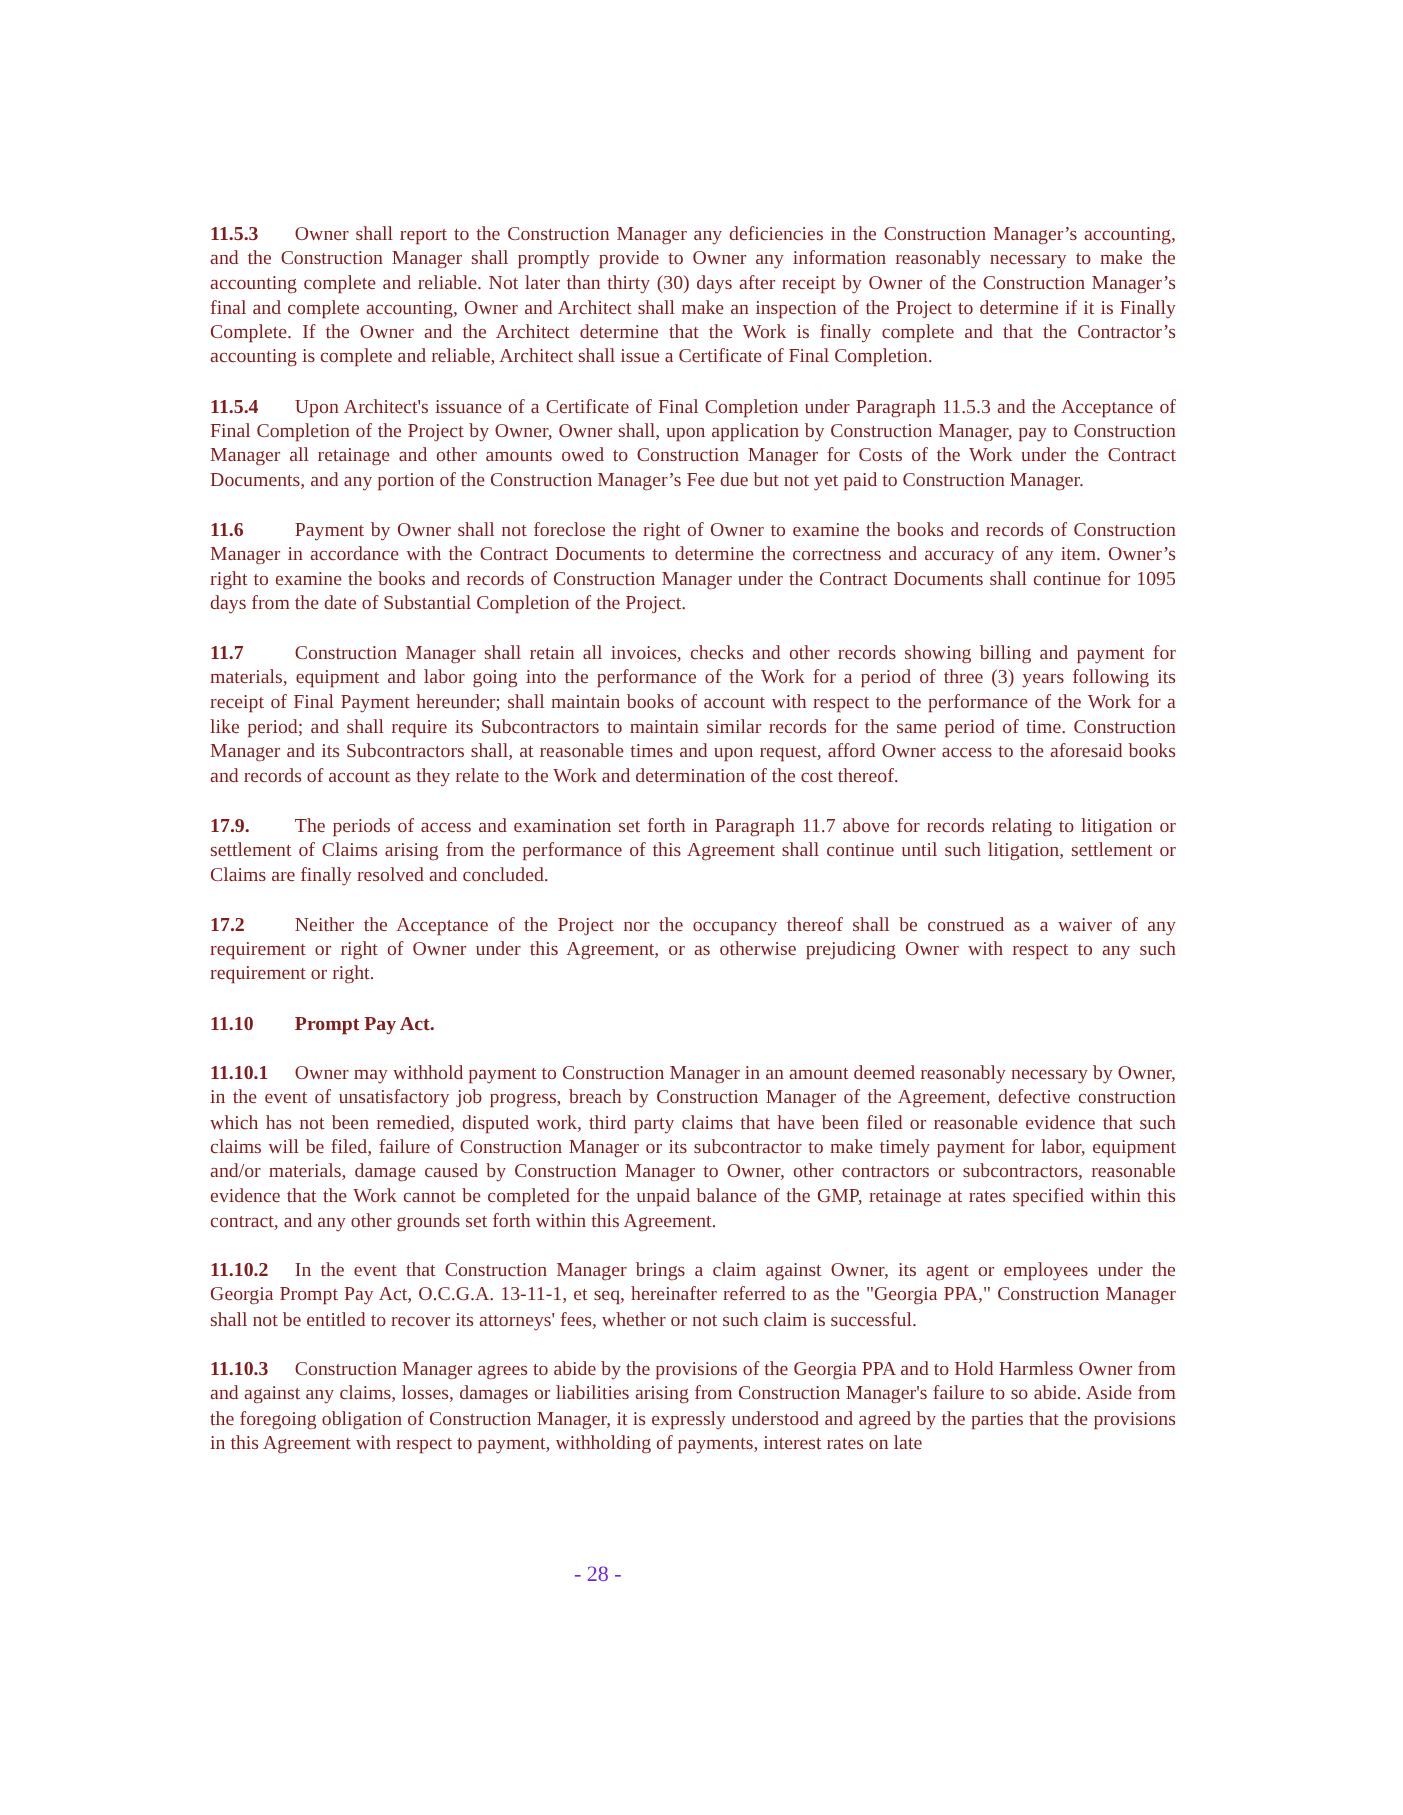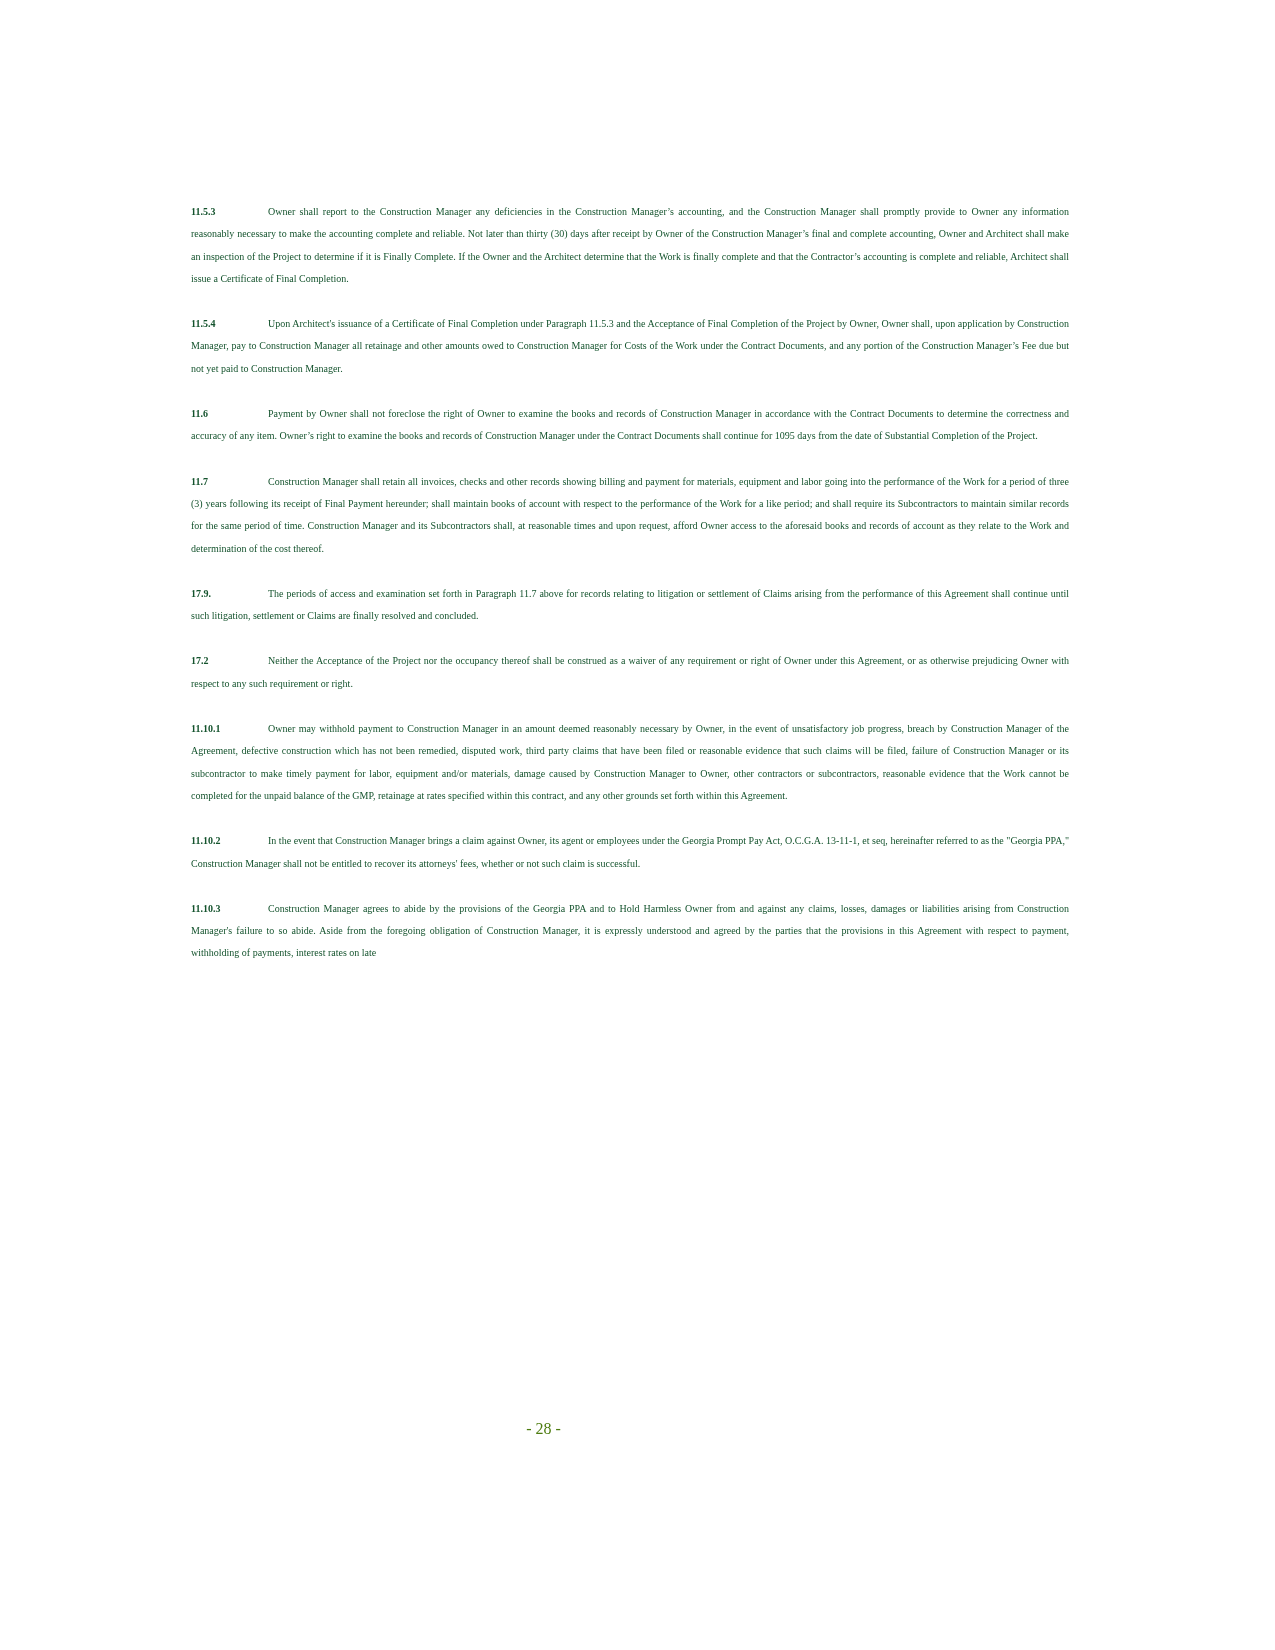--- a/index.html
+++ b/index.html
@@ -3,39 +3,39 @@
   <meta charset="utf-8">
   <style>
     html, body { margin: 0; padding: 0; background: #ffffff; }
     body { width: 1275px; height: 1650px; position: relative; overflow: hidden; }
     .page {
       position: absolute;
       left: 191px;
       top: 201px;
       width: 878px;
       font-family: "Liberation Serif", serif;
-      font-size: 10px;
+      font-size: 18px;
       line-height: 22.3px;
-      color: #14532d;
+      color: #7f1d1d;
     }
     .para { margin: 0 0 23px 0; text-align: justify; }
     .num { font-weight: bold; display: inline-block; }
     .num-w { width: 77px; }
     .num-w6 { width: 77px; font-family: Liberation Serif, serif; }
     .heading { margin: 0 0 23px 0; }
     .heading .num { width: 77px; }
     .heading .title { font-weight: bold; }
     .footer {
       position: absolute;
       left: 0; width: 1087px;
       top: 1420px;
       text-align: center;
       font-family: "Liberation Serif", serif;
-      font-size: 16px;
-      color: #4d7c0f;
+      font-size: 20px;
+      color: #6d28d9;
     }
   </style>
 </head>
 <body>
 
 <div class="page">
 
   <p class="para">
     <span class="num num-w">11.5.3</span><span>Owner shall report to the Construction Manager any deficiencies in the Construction Manager’s accounting, and the Construction Manager shall promptly provide to Owner any information reasonably necessary to make the accounting complete and reliable.  Not later than thirty (30) days after receipt by Owner of the Construction Manager’s final and complete accounting,  Owner and Architect shall make an inspection of the Project to determine if it is Finally Complete.  If the Owner and the Architect determine that the Work is finally complete and that the Contractor’s accounting is complete and reliable, Architect shall issue a Certificate of Final Completion.</span>
   </p>
@@ -53,20 +53,23 @@
   </p>
 
   <p class="para">
     <span class="num num-w6">17.9.</span><span>The periods of access and examination set forth in Paragraph 11.7 above for records relating to litigation or settlement of Claims arising from the performance of this Agreement shall continue until such litigation, settlement or Claims are finally resolved and concluded.</span>
   </p>
 
   <p class="para">
     <span class="num num-w6">17.2</span><span>Neither the Acceptance of the Project nor the occupancy thereof shall be construed as a waiver of any requirement or right of Owner under this Agreement, or as otherwise prejudicing Owner with respect to any such requirement or right.</span>
   </p>
 
+  <p class="heading">
+    <span class="num">11.10</span><span class="title">Prompt Pay Act.</span>
+  </p>
 
   <p class="para">
     <span class="num num-w">11.10.1</span><span>Owner may withhold payment to Construction Manager in an amount deemed reasonably necessary by Owner, in the event of unsatisfactory job progress, breach by Construction Manager of the Agreement, defective construction which has not been remedied, disputed work, third party claims that have been filed or reasonable evidence that such claims will be filed, failure of Construction Manager or its subcontractor to make timely payment for labor, equipment and/or materials, damage caused by Construction Manager to Owner, other contractors or subcontractors, reasonable evidence that the Work cannot be completed for the unpaid balance of the GMP, retainage at rates specified within this contract, and any other grounds set forth within this Agreement.</span>
   </p>
 
   <p class="para">
     <span class="num num-w">11.10.2</span><span>In the event that Construction Manager brings a claim against Owner, its agent or employees under the Georgia Prompt Pay Act, O.C.G.A. 13-11-1, et seq, hereinafter referred to as the "Georgia PPA," Construction Manager shall not be entitled to recover its attorneys' fees, whether or not such claim is successful.</span>
   </p>
 
   <p class="para">

